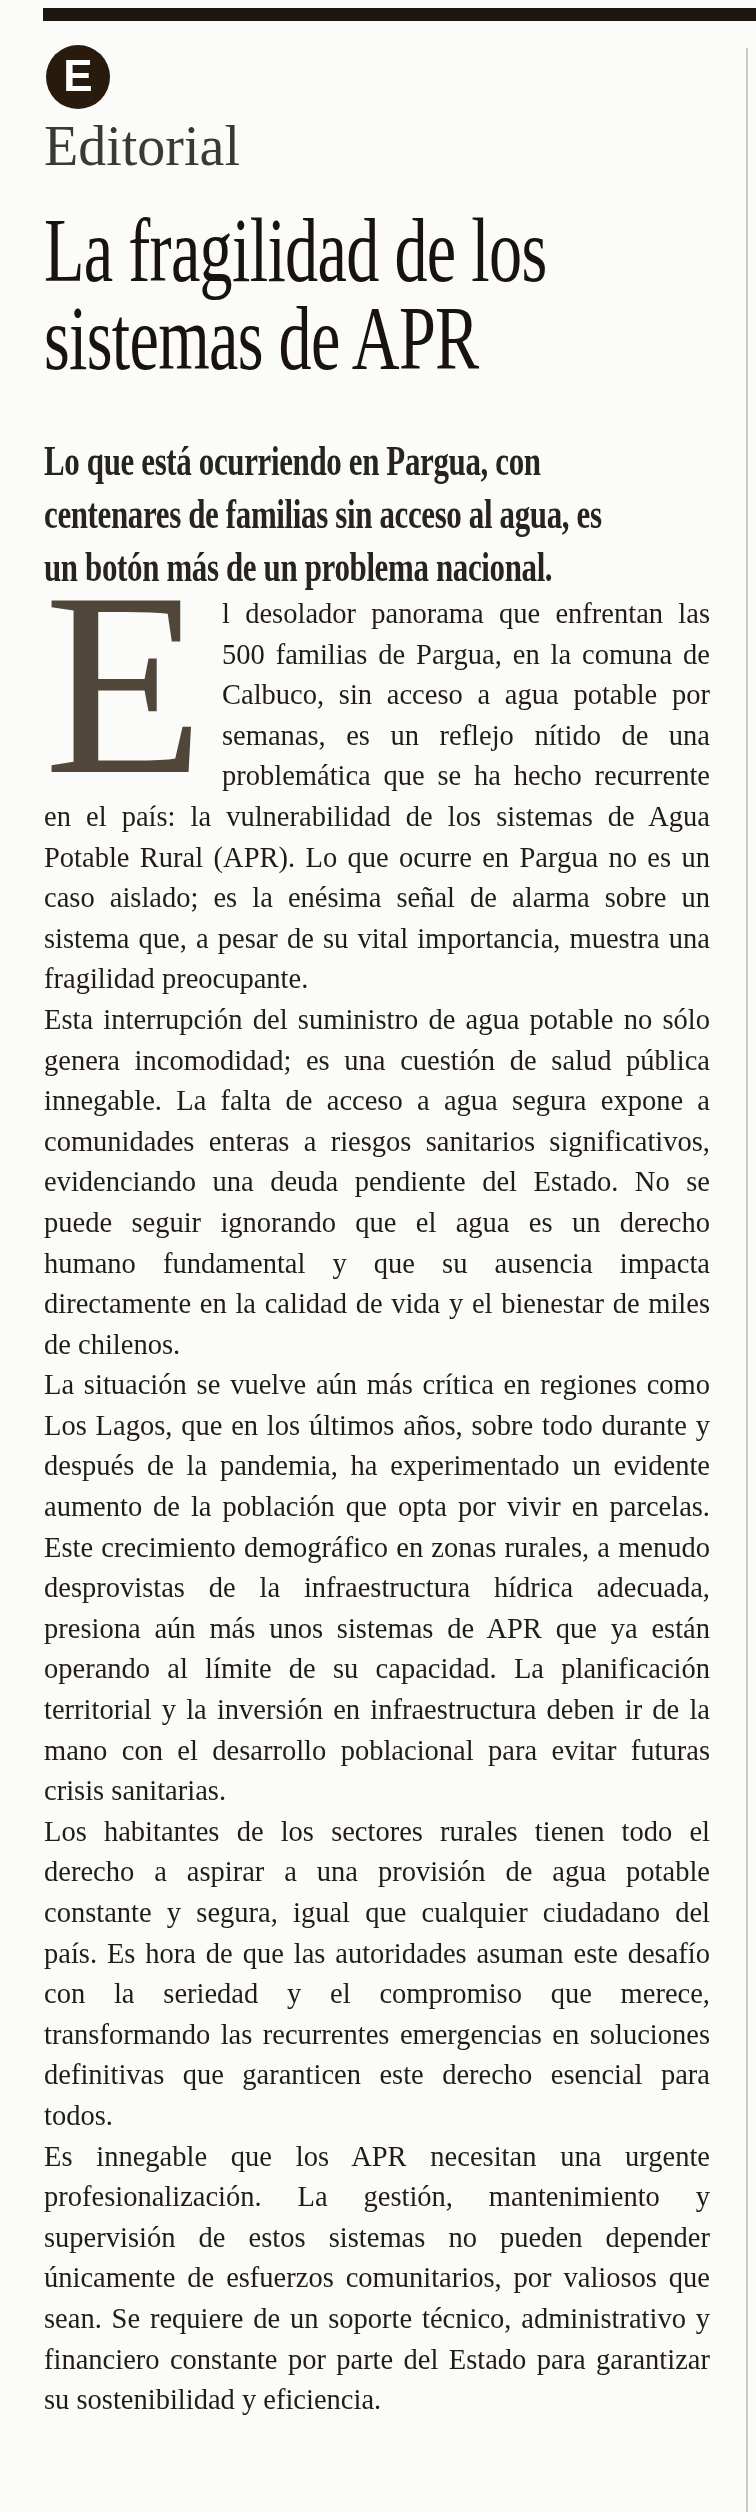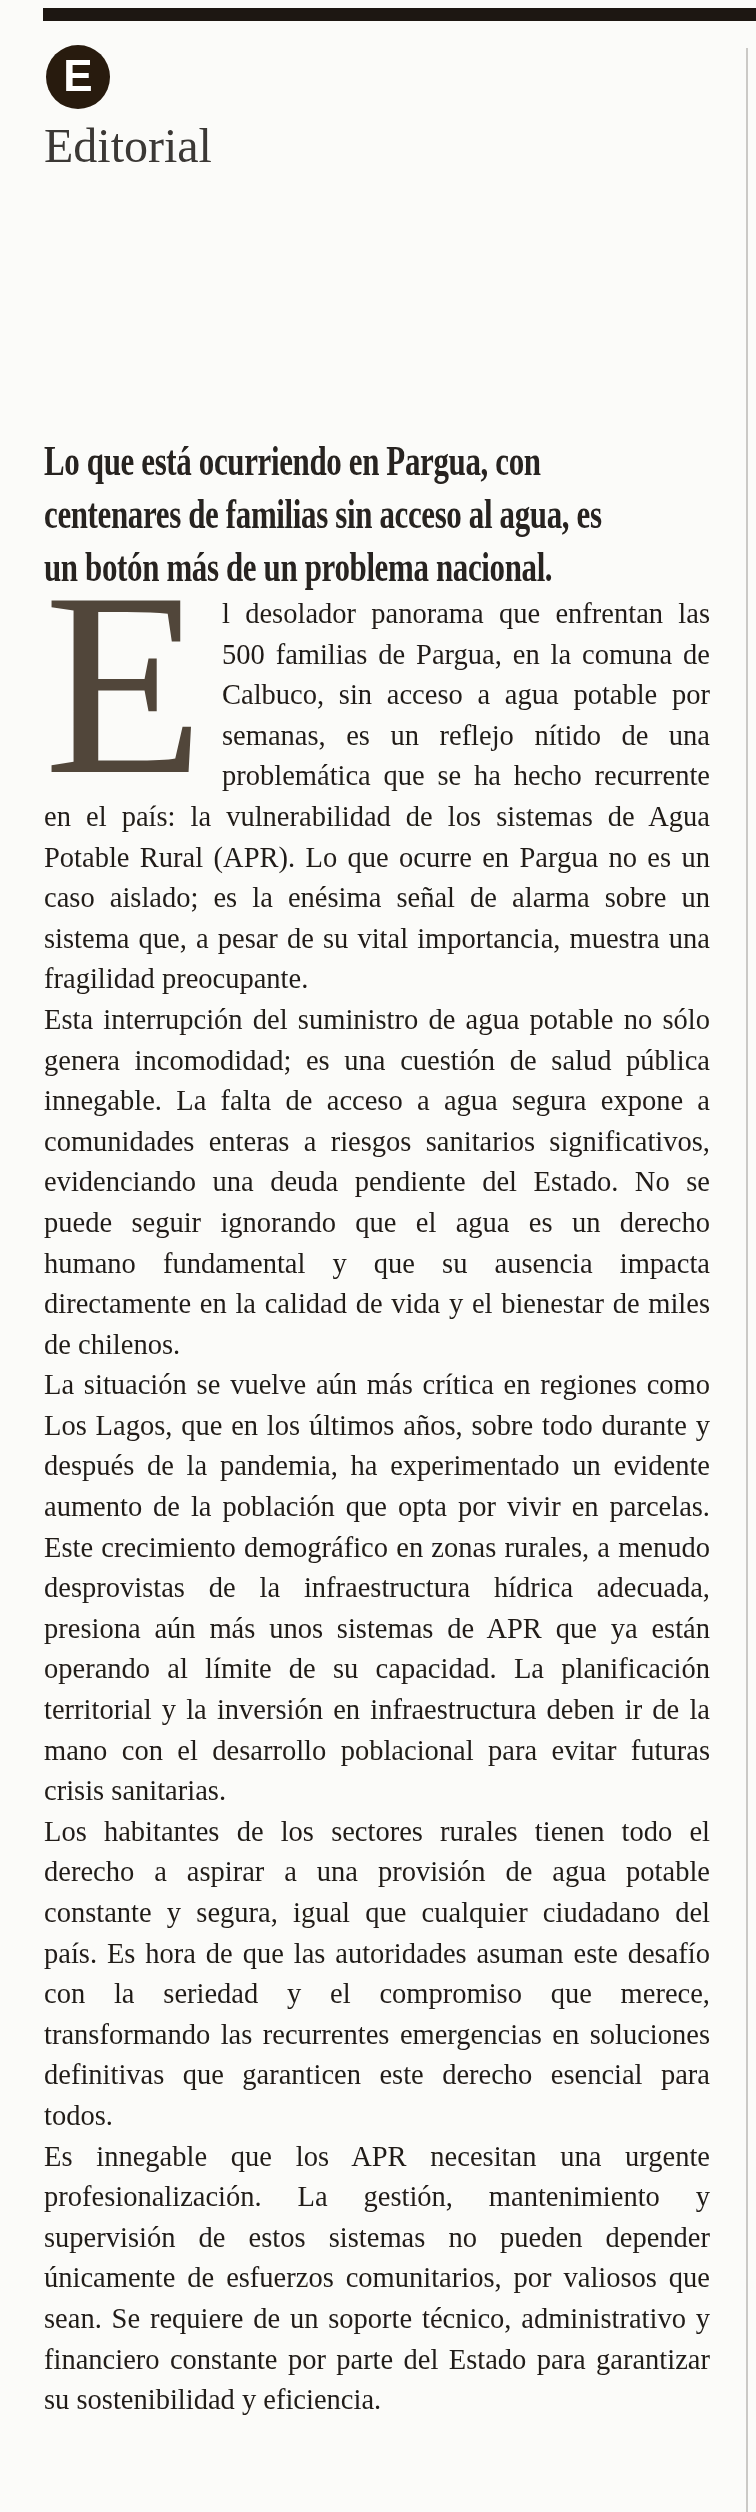--- a/index.html
+++ b/index.html
@@ -27,21 +27,21 @@
     color:#ffffff;
     font-family:"Liberation Sans", sans-serif;
     font-weight:bold;
     font-size:44px;
     line-height:1;
     transform:translateY(-1px);
   }
 
   .section-label{
     position:absolute;left:44px;top:122px;
-    font-size:48px;line-height:48px;
+    font-size:56px;line-height:48px;
     color:#3b3835;
   }
 
   .headline{
     position:absolute;left:44px;top:206px;
     color:#18130e;
   }
   .headline-line{
     white-space:nowrap;
     font-size:92px;line-height:88px;
@@ -92,20 +92,24 @@
 <div class="page">
 
   <div class="top-bar"></div>
 
   <div class="logo">
     <span class="logo-letter">E</span>
   </div>
 
   <div class="section-label">Editorial</div>
 
+  <div class="headline">
+    <div class="headline-line">La fragilidad de los</div>
+    <div class="headline-line">sistemas de APR</div>
+  </div>
 
   <div class="deck">
     <div class="deck-line">Lo que está ocurriendo en Pargua, con</div>
     <div class="deck-line">centenares de familias sin acceso al agua, es</div>
     <div class="deck-line">un botón más de un problema nacional.</div>
   </div>
 
   <div class="body-col">
     <p><span class="dropcap">E</span><span>l desolador panorama que enfrentan las 500 familias de Pargua, en la comuna de Calbuco, sin acceso a agua potable por semanas, es un reflejo nítido de una problemática que se ha hecho recurrente en el país: la vulnerabilidad de los sistemas de Agua Potable Rural (APR). Lo que ocurre en Pargua no es un caso aislado; es la enésima señal de alarma sobre un sistema que, a pesar de su vital importancia, muestra una fragilidad preocupante.</span></p>
     <p>Esta interrupción del suministro de agua potable no sólo genera incomodidad; es una cuestión de salud pública innegable. La falta de acceso a agua segura expone a comunidades enteras a riesgos sanitarios significativos, evidenciando una deuda pendiente del Estado. No se puede seguir ignorando que el agua es un derecho humano fundamental y que su ausencia impacta directamente en la calidad de vida y el bienestar de miles de chilenos.</p>

